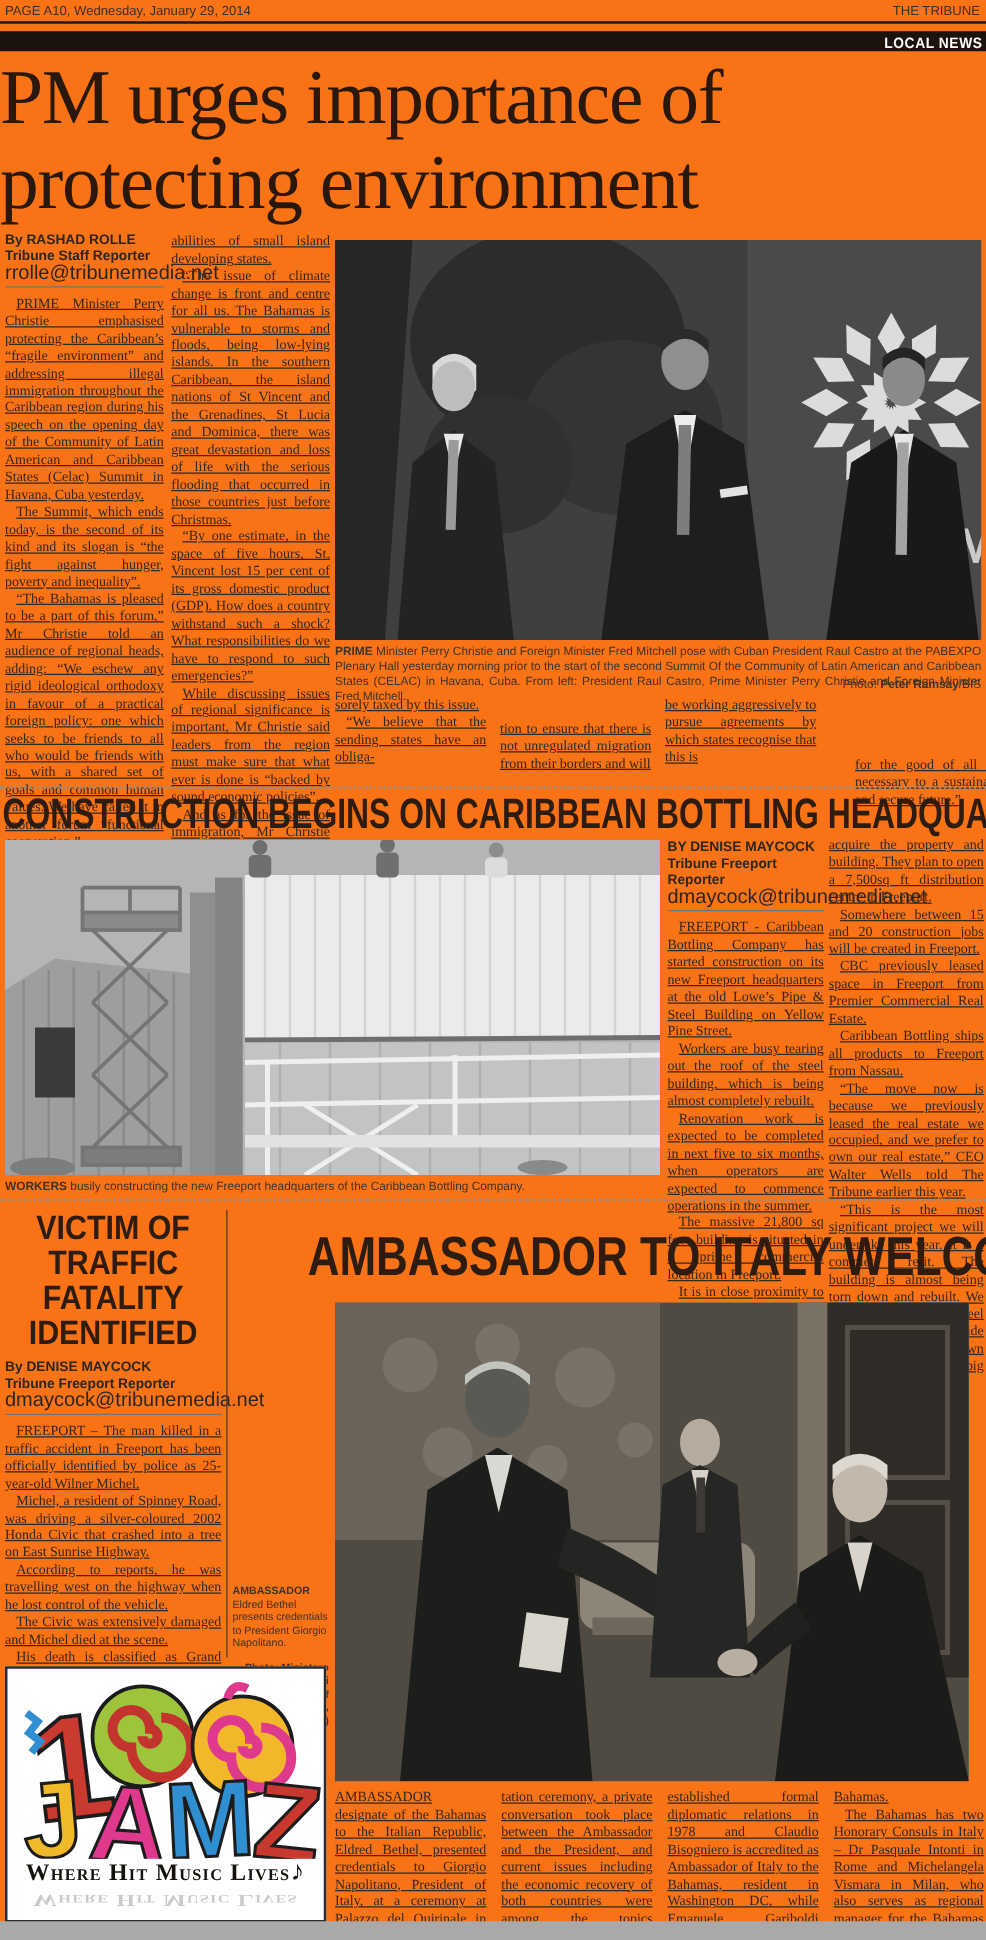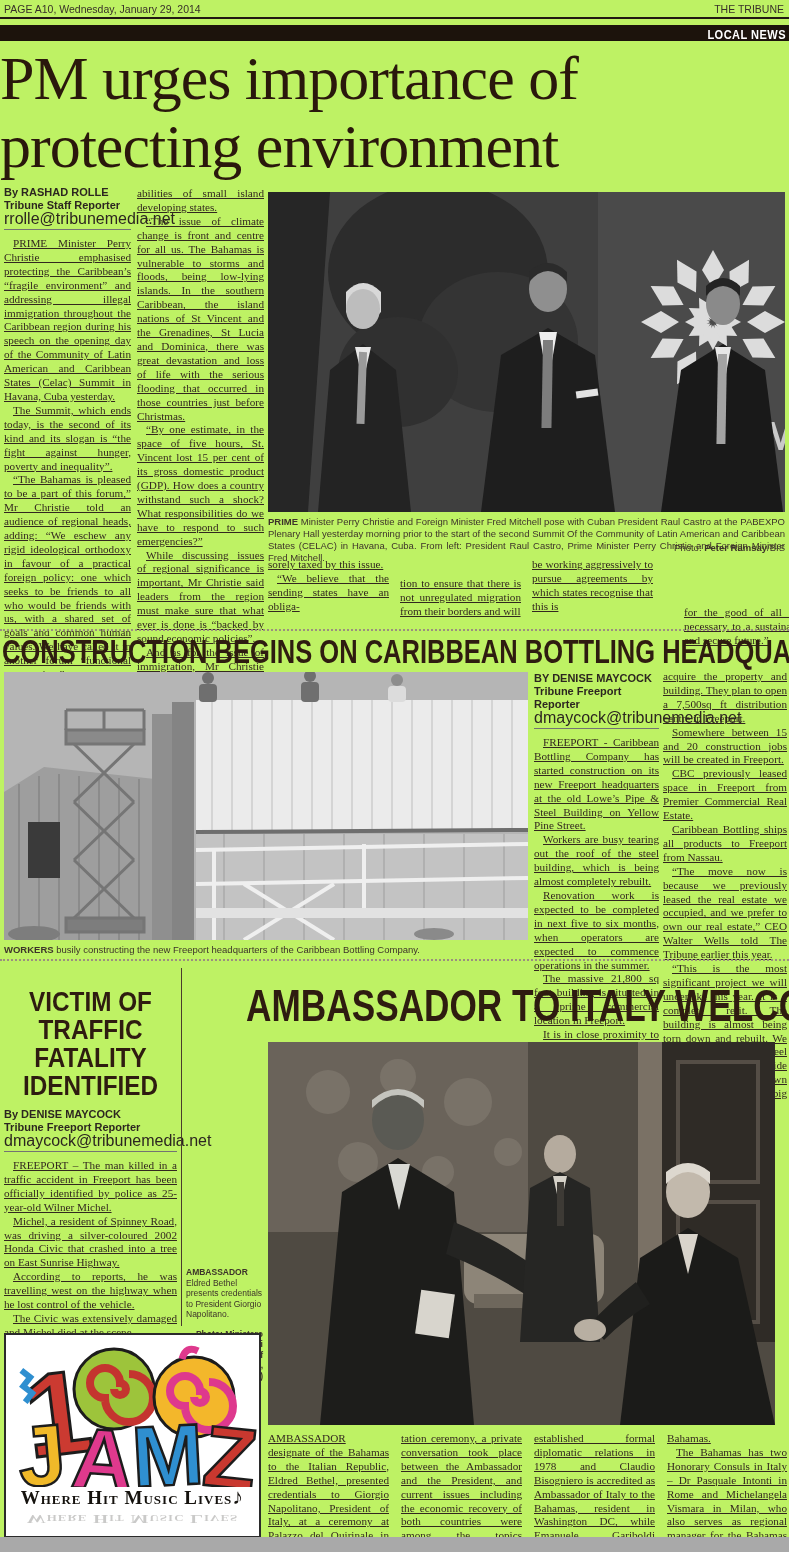--- a/index.html
+++ b/index.html
@@ -1,16 +1,16 @@
 <!DOCTYPE html>
 <html><head>
 <meta charset="utf-8">
 <style>
   html,body{margin:0;padding:0;background:#e9e7e2;}
-  .page{position:relative;width:789px;height:1552px;margin:0 auto;background:#bef264;overflow:hidden;
+  .page{position:relative;width:789px;height:1552px;margin:0 auto;background:#f97316;overflow:hidden;
         font-family:"Liberation Serif",serif;color:#33281f;}
   .abs{position:absolute;}
   
   .hdr-left{left:4px;top:3px;font:10.5px "Liberation Sans",sans-serif;color:#38302a;}
   .hdr-right{right:5px;top:3px;font:10.5px "Liberation Sans",sans-serif;color:#38302a;}
   .hdr-rule{left:0;top:17px;width:789px;height:2px;background:#221812;}
   .band{left:0;top:25px;width:789px;height:16px;background:#1c130c;text-align:right;}
   .band span{display:inline-block;font:700 12px/16px "Liberation Sans",sans-serif;color:#fff;
              letter-spacing:.5px;transform:scaleX(.92);}
   
@@ -265,21 +265,21 @@
       <p class="flush">acquire the property and building. They plan to open a 7,500sq ft distribution centre in Freeport.</p>
       <p>Somewhere between 15 and 20 construction jobs will be created in Freeport.</p>
       <p>CBC previously leased space in Freeport from Premier Commercial Real Estate.</p>
       <p>Caribbean Bottling ships all products to Freeport from Nassau.</p>
       <p>“The move now is because we previously leased the real estate we occupied, and we prefer to own our real estate,” CEO Walter Wells told The Tribune earlier this year.</p>
       <p>“This is the most significant project we will undertake this year. It is a complete refit. The building is almost being torn down and rebuilt. We will use the existing steel frame, but the outside cladding will be torn down and replaced. It’s a big job,” he said.</p>
     </div>
 
   <div class="abs dotrule" style="top:959px;"></div>
 
-  <div class="abs" style="left:4px;top:988px;width:173px;">
+  <div class="abs" style="left:4px;top:968px;width:173px;">
     <div class="h-victim">VICTIM OF TRAFFIC FATALITY IDENTIFIED</div>
     <div class="byline" style="margin-top:8px;">
       <div>By DENISE MAYCOCK</div>
       <div>Tribune Freeport Reporter</div>
       <div class="em">dmaycock@tribunemedia.net</div>
     </div>
     <div class="col">
         <p>FREEPORT – The man killed in a traffic accident in Freeport has been officially identified by police as 25-year-old Wilner Michel.</p>
         <p>Michel, a resident of Spinney Road, was driving a silver-coloured 2002 Honda Civic that crashed into a tree on East Sunrise Highway.</p>
         <p>According to reports, he was travelling west on the highway when he lost control of the vehicle.</p>

